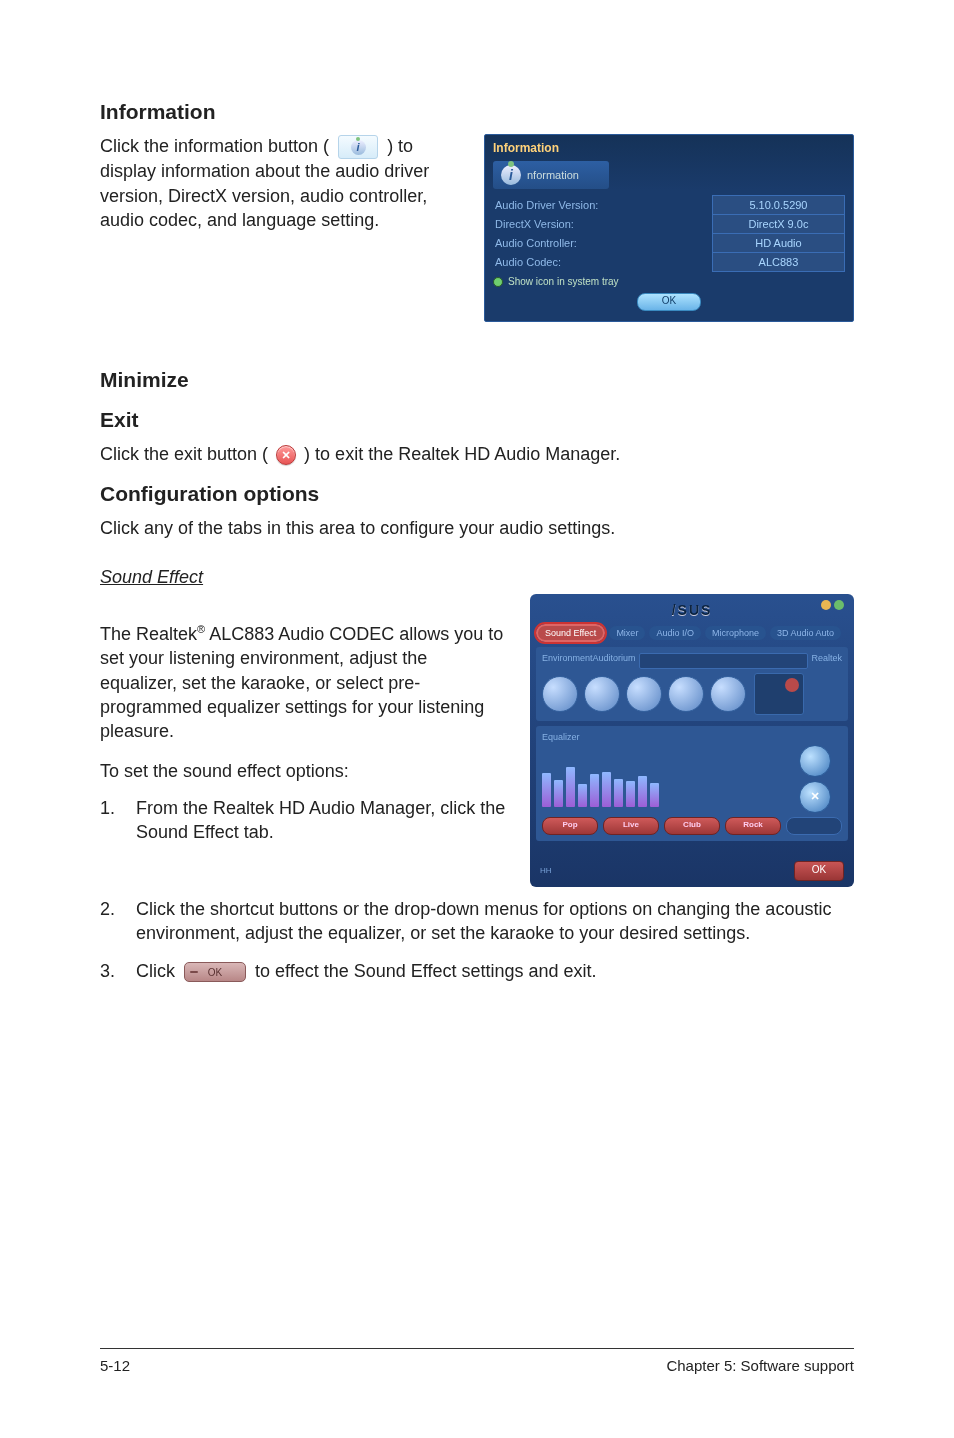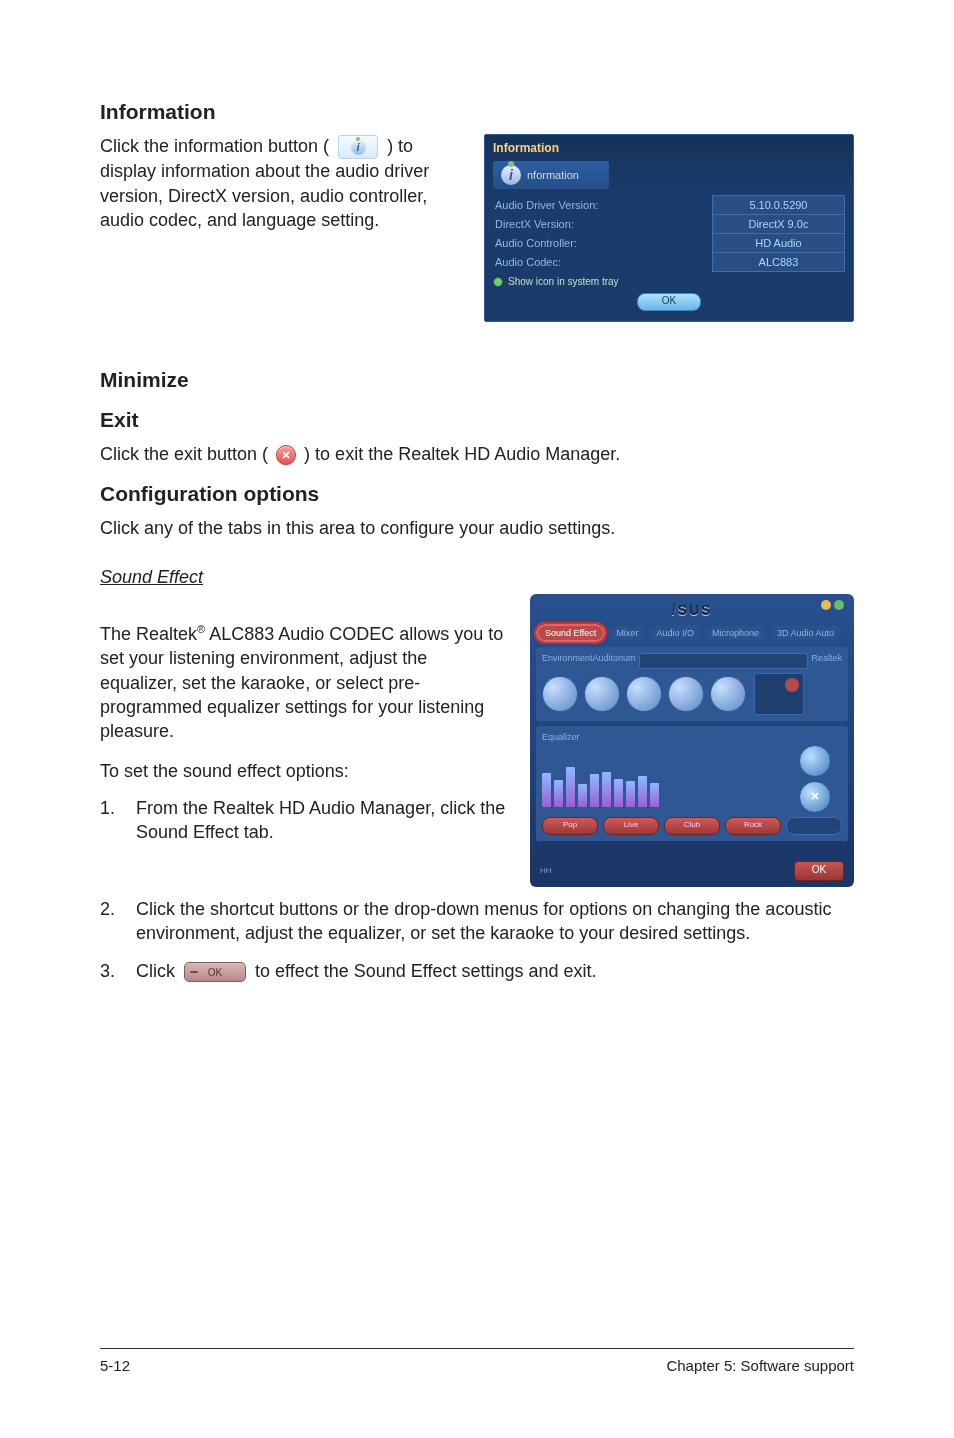--- a/index.html
+++ b/index.html
@@ -157,21 +157,21 @@
   .ss-kara .kbox{height:40px;background:#1f3f6e;border:1px solid #3969ac;border-radius:3px;position:relative;}
   .ss-kara .kbox::before{content:"";position:absolute;right:4px;top:4px;width:14px;height:14px;border-radius:50%;background:#b94a4a;}
   .ss-eq{background:#2e5794;border-radius:3px;padding:6px;margin-bottom:18px;}
   .ss-eq-bars{display:flex;gap:3px;align-items:flex-end;height:56px;flex:1;}
   .ss-eq-bars span{width:9px;background:linear-gradient(#8fb8ff,#9c5ed6);border-radius:1px;}
   .ss-eq-row{display:flex;align-items:center;gap:10px;}
   .ss-eq-side{width:54px;display:flex;flex-direction:column;gap:4px;align-items:center;}
   .ss-eq-side span{width:30px;height:30px;border-radius:50%;background:radial-gradient(circle at 35% 35%, #bde1ff,#3c78bb);border:1px solid #2c5c99;}
   .ss-eq-x{width:24px;height:24px;border-radius:50%;background:#b94a4a;color:#fff;display:flex;align-items:center;justify-content:center;font-weight:bold;font-size:11px;}
   .ss-presets{display:flex;gap:5px;align-items:center;margin-top:4px;}
-  .ss-preset{flex:1;height:16px;border-radius:8px;background:linear-gradient(#cf5a5a,#9e3737);border:1px solid #6e2424;font-size:8px;color:#fce;text-align:center;line-height:14px;}
+  .ss-preset{flex:1;height:16px;border-radius:8px;background:linear-gradient(#cf5a5a,#9e3737);border:1px solid #6e2424;font-size:8px;color:#fce;text-align:center;line-height:14px;font-weight:bold;}
   .ss-preset.sel{background:#224478;border:1px solid #3b6bb0;}
   .ss-foot{display:flex;justify-content:space-between;align-items:center;font-size:8px;color:#77a0d6;padding:2px 4px 0;}
   .ss-ok{width:48px;height:18px;border-radius:4px;background:linear-gradient(#c85555,#9a3636);border:1px solid #6e2424;font-size:10px;color:#fff;text-align:center;line-height:16px;}
 
   .ok-pill{
     display:inline-flex;vertical-align:middle;width:60px;height:18px;border-radius:5px;
     background:linear-gradient(#d9b7b7,#b88787);border:1px solid #8a5a5a;
     align-items:center;justify-content:center;font-size:10px;color:#5a3232;margin:0 4px;
     position:relative;
   }

